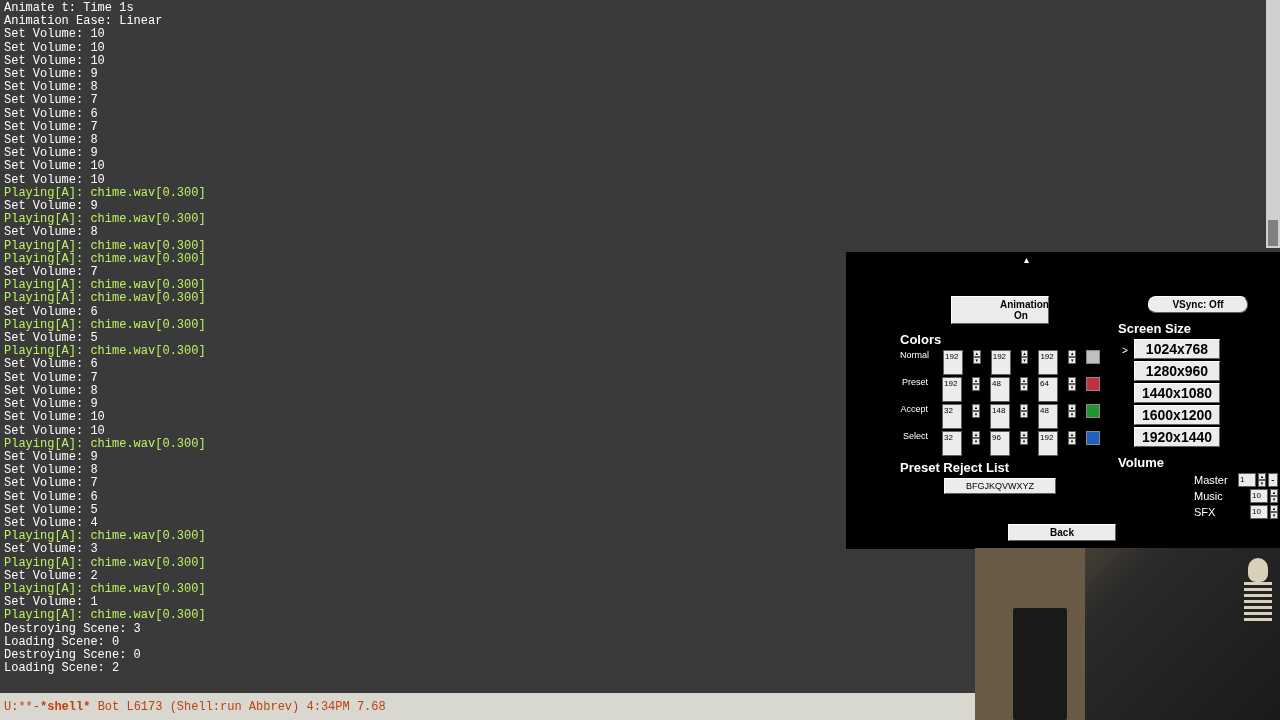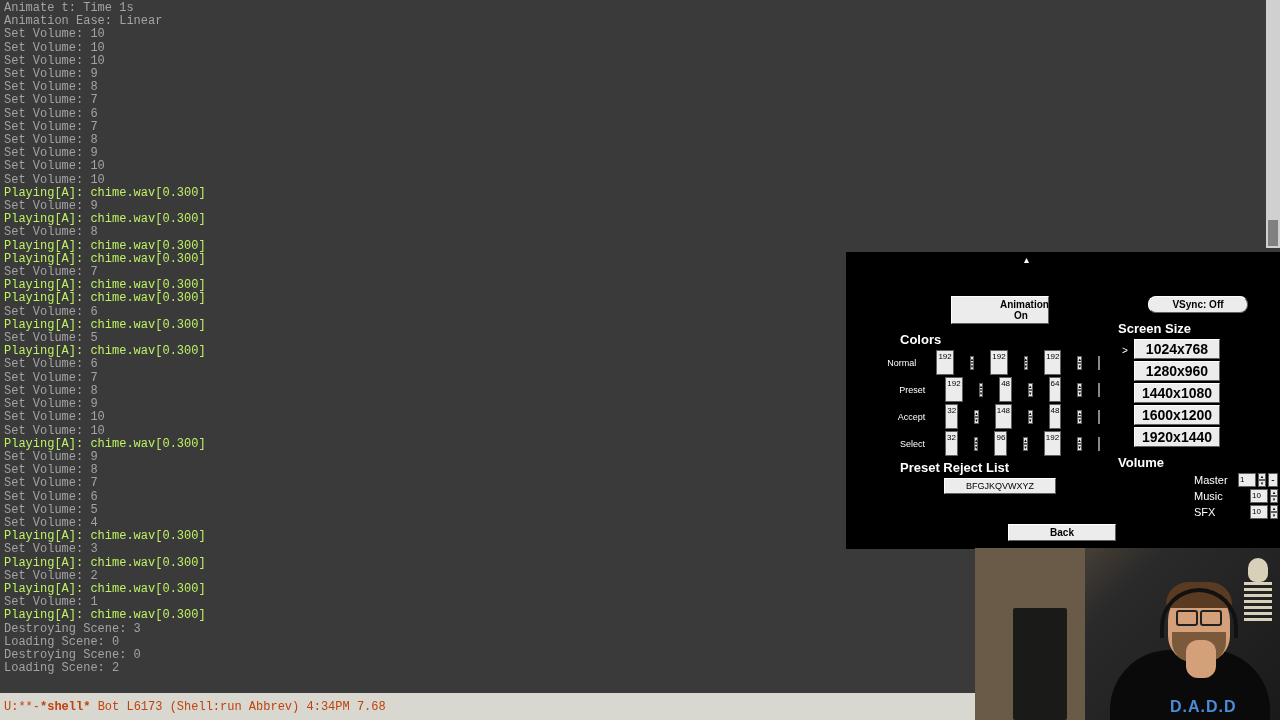--- a/index.html
+++ b/index.html
@@ -14,21 +14,21 @@
   .terminal {
     position: absolute;
     left: 0; top: 0;
     width: 1266px; height: 693px;
     padding: 2px 4px;
     color: #d0d0d0;
     line-height: 13.2px;
     white-space: pre;
     overflow: hidden;
   }
-  .line-normal { color: #a3a3a3; }
+  .line-normal { color: #ffffff; }
   .line-playing { color: #bef264; }
   .modeline {
     position: absolute;
     left: 0; bottom: 0;
     width: 1266px; height: 27px;
     background: #d8d8d0;
     color: #c2410c;
     font-family: "Courier New", monospace;
     font-size: 12px;
     padding: 7px 4px 0 4px;
@@ -72,23 +72,23 @@
     border-top-color: #fff; border-left-color: #fff;
     border-right-color: #606060; border-bottom-color: #606060;
     color: #000;
     font-size: 10px; font-weight: bold;
     font-family: Arial, sans-serif;
     padding: 2px 6px;
     text-align: center;
   }
   .heading { color: #fff; font-size: 13px; font-weight: bold; margin: 4px 0 3px 0; }
   .color-row, .label-row {
-    display: flex; align-items: center; justify-content: flex-end;
+    display: flex; align-items: flex-start; justify-content: flex-end;
     margin-bottom: 2px;
-    gap: 16px;
+    gap: 10px;
   }
   .color-row .lbl, .label-row .lbl {
     color: #fff; font-size: 9px; margin-right: 4px;
     flex: 1; text-align: right;
   }
   .num-box {
     width: 20px; height: 25px;
     background: #ececec;
     border: 1px solid #606060;
     color: #000; font-size: 8px;
@@ -332,24 +332,13 @@
   <div class="btn-3d back-btn">Back</div>
 </div>
 
 <div class="webcam">
   <div class="wall"></div>
   <div class="cabinet"></div>
   <div class="skel">
       <div class="skull"></div>
       <div class="ribs"></div>
     </div>
-  <div class="person">
-    <div class="shirt"></div>
-    <div class="head"></div>
-    <div class="hair"></div>
-    <div class="beard"></div>
-    <div class="glasses"></div>
-    <div class="headset"></div>
-    <div class="hand"></div>
-    <div class="shirt-text">D.A.D.D</div>
-
-  </div>
 </div>
 
 </body></html>

